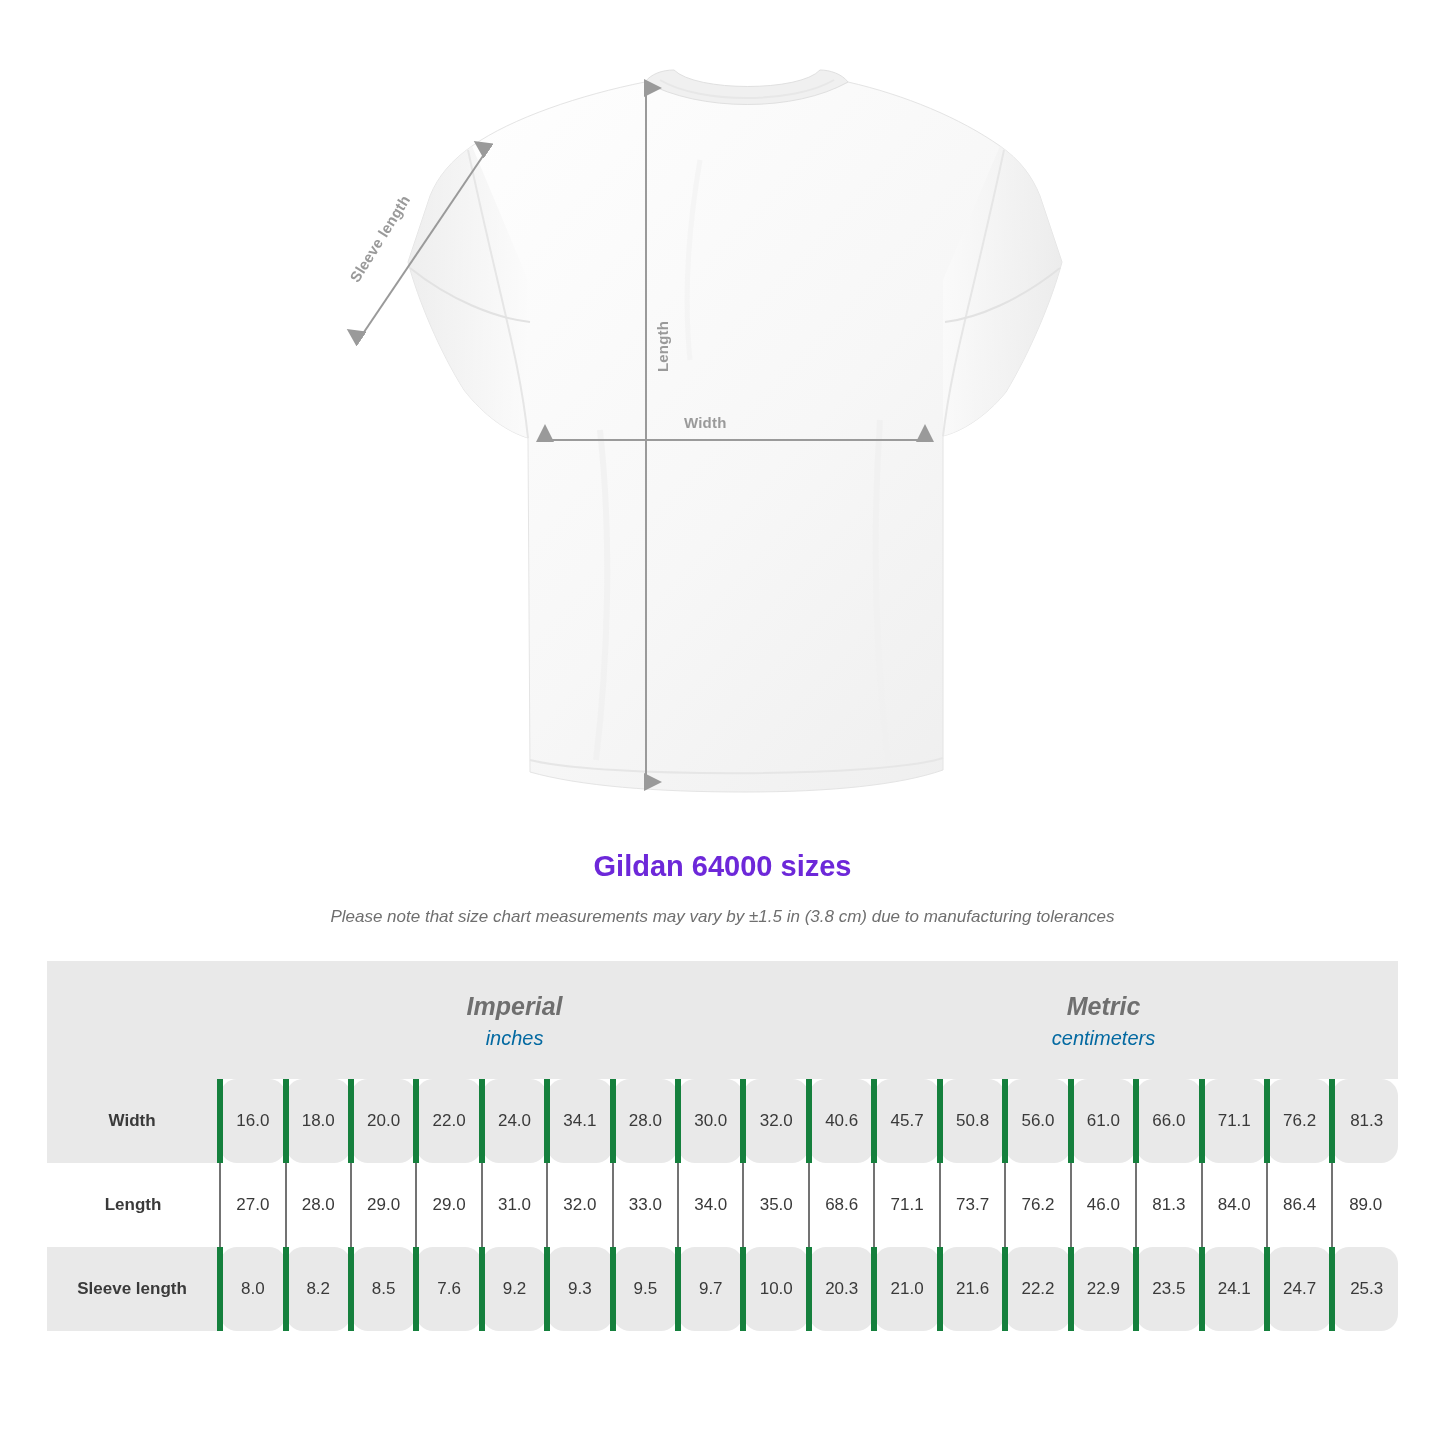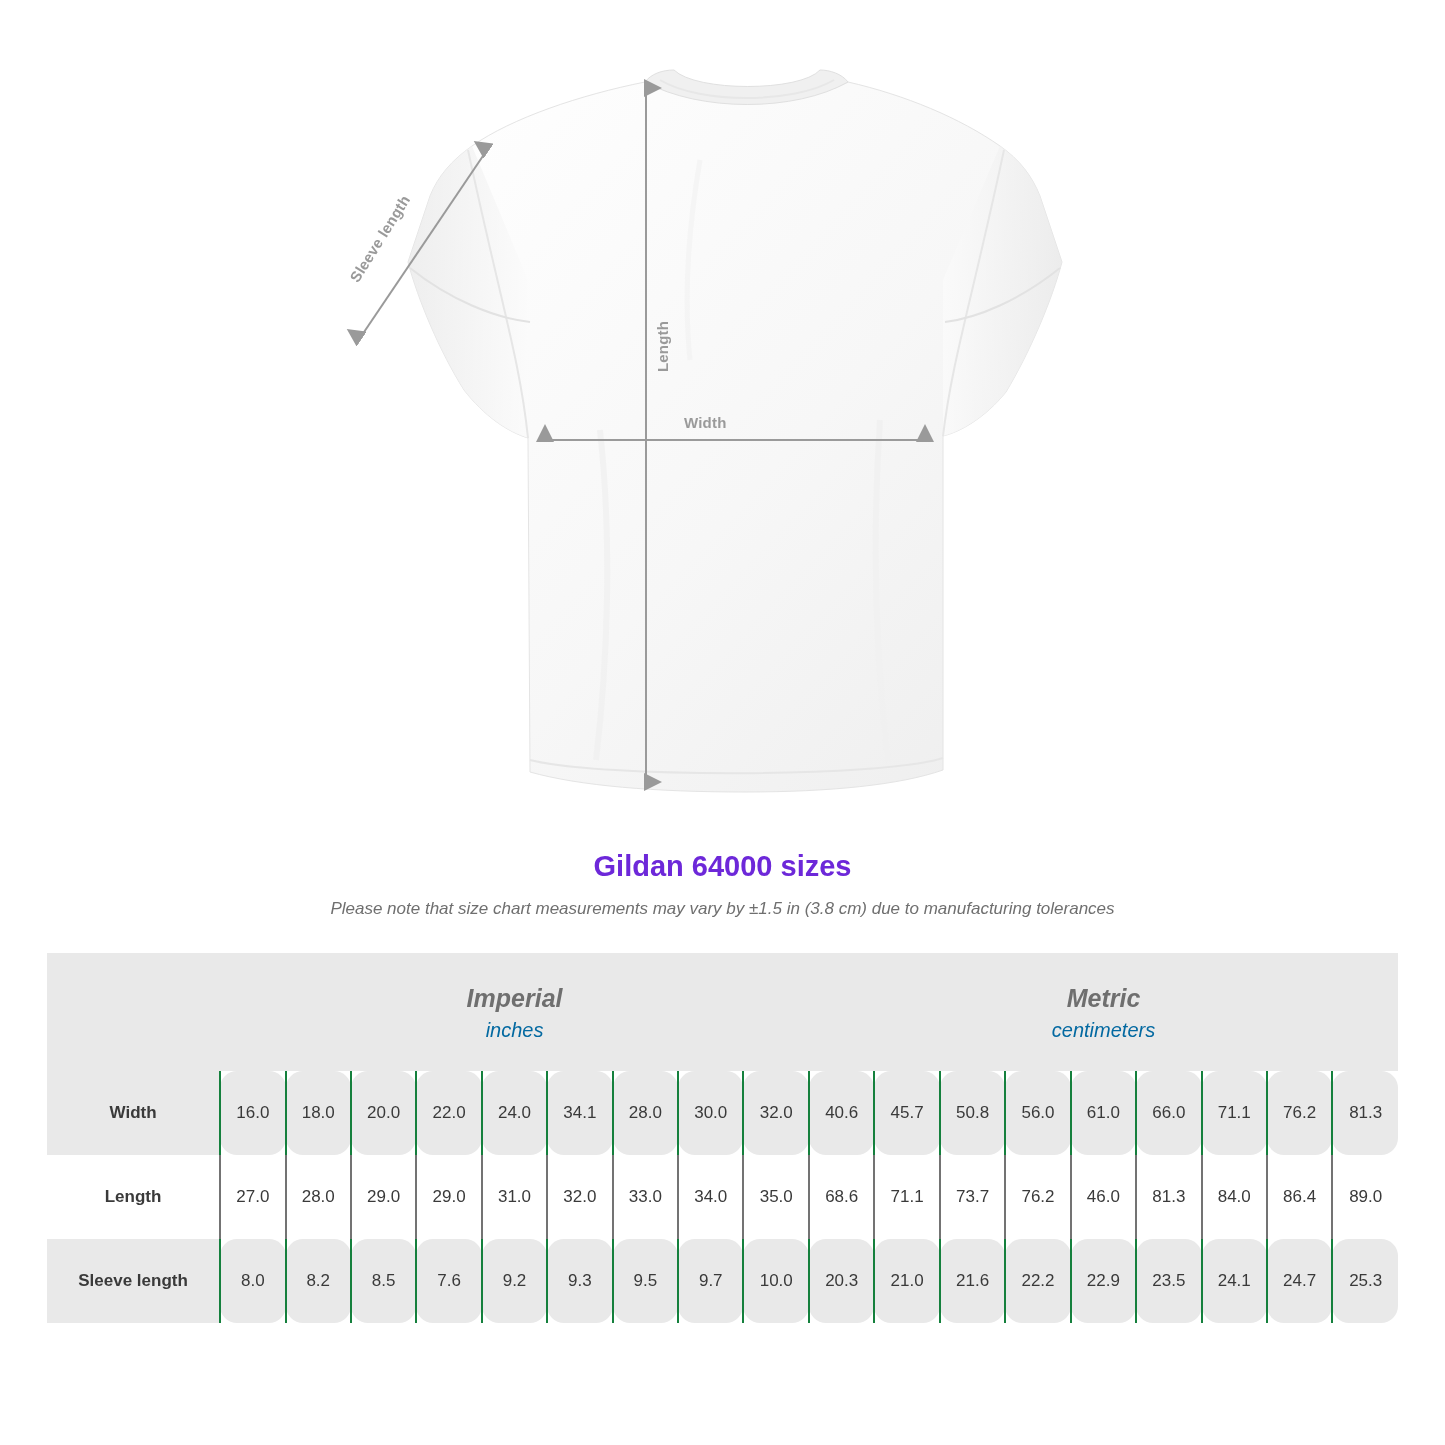--- a/index.html
+++ b/index.html
@@ -70,21 +70,21 @@
     font-weight: bold;
     color: #6d28d9;
     margin: 0;
     padding-top: 30px;
   }
   .subheading {
     text-align: center;
     font-size: 17px;
     font-style: italic;
     color: #6f6f6f;
-    margin: 0;
+    margin: 8px;
     padding-top: 16px;
   }
 
   
   .table-wrap {
     margin: 34px 47px 8px 47px;
     width: 1351px;
   }
   table.size-table {
     border-collapse: collapse;
@@ -134,21 +134,21 @@
   .row-plain td { background: #ffffff; }
   td.rowlabel {
     font-weight: bold;
     font-size: 18px;
     color: #3a3a3a;
   }
   .cellsep {
     border-left: 2px solid #ffffff;
   }
   .row-plain .cellsep { border-left: 2px solid #737373; }
-  .row-alt .cellsep { border-left: 2px solid #15803d; border-radius: 17px; }
+  .row-alt .cellsep { border-left: 6px solid #15803d; border-radius: 17px; }
   .head-row .cellsep { border-left: 2px solid #e9e9e9; }
 </style>
 </head>
 <body>
 
 <div class="page">
 
   <div class="illustration">
     <div class="shirt-wrap">
       <svg class="shirt-svg" width="1445" height="820" viewBox="0 0 1445 820" xmlns="http://www.w3.org/2000/svg">

